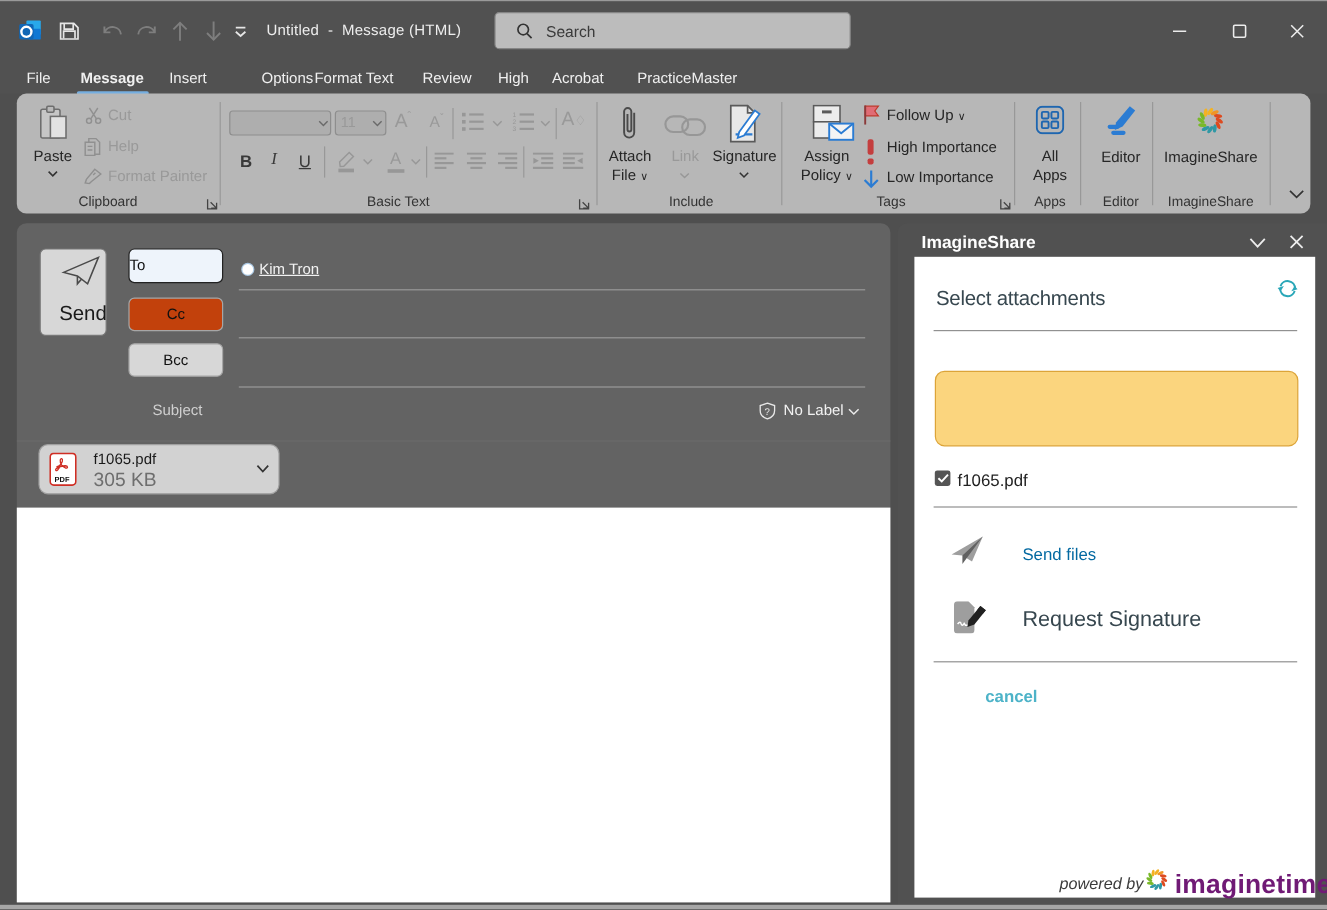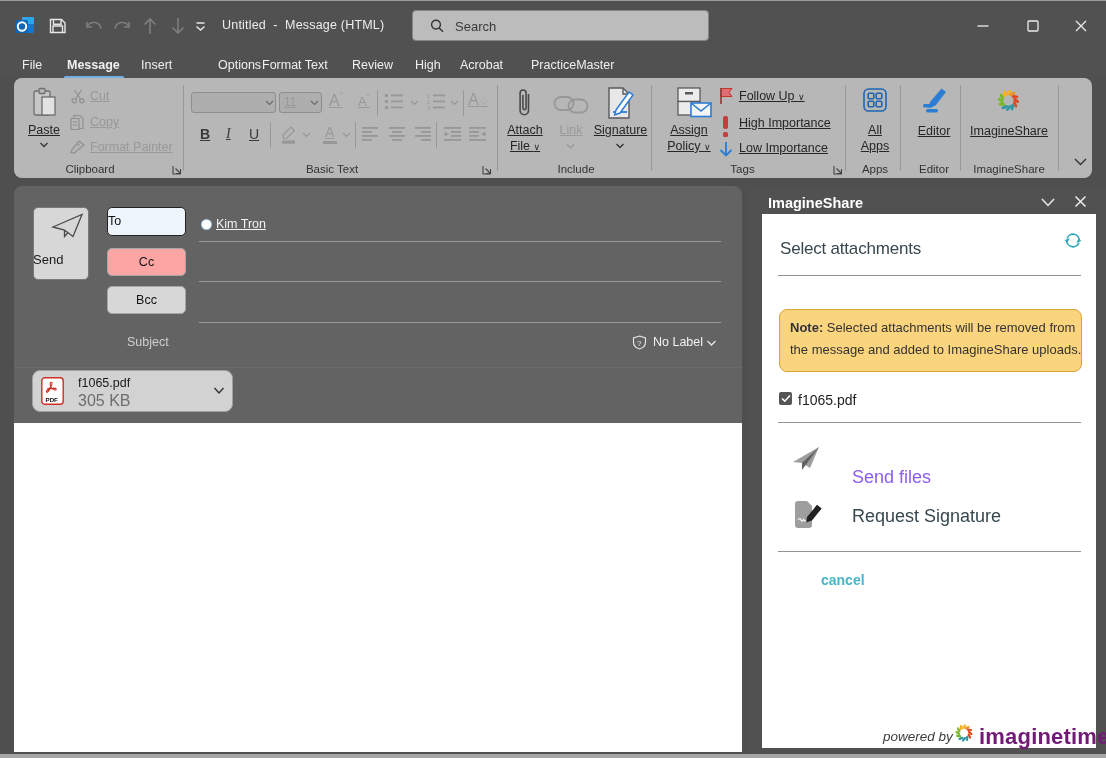--- a/index.html
+++ b/index.html
@@ -9,21 +9,21 @@
 
 #titlebar { left:0; top:0; width:1106px; height:50px; background:#515151; border-top:1px solid #9a9a9a; }
 #menubar { left:0; top:50px; width:1106px; height:28px; background:#515151; }
 .menuitem { position:absolute; top:8px; color:#f0f0f0; font-size:12.5px; }
 
 #ribbon { left:14px; top:78px; width:1078px; height:100px; background:#b7b7b7; border-radius:8px; }
 .rgrid { position:absolute; border-right:1px solid #989898; height:86px; top:7px; }
 .rlabel { position:absolute; top:85px; font-size:11.5px; color:#333; text-align:center; }
 .dis { color:#999999; }
 .ena { color:#262626; }
-.rtxt { position:absolute; font-size:12.5px;text-decoration:underline; }
+.rtxt { position:absolute; font-size:12.5px; }
 
 #pane { left:14px; top:186px; width:728px; height:566px; background:#636363; border-radius:8px 8px 0 0; }
 #body-white { left:14px; top:423px; width:728px; height:329px; background:#fff; }
 .fline { position:absolute; left:185px; width:522px; height:1px; background:#9a9a9a; }
 
 #rpanel-frame { left:748px; top:186px; width:358px; height:568px; background:#515151; border-radius:8px 0 0 0; }
 #rpanel { left:762px; top:214px; width:334px; height:534px; background:#ffffff; }
 .pdivider { position:absolute; left:16px; width:303px; height:1px; background:#919191; }
 #bottomstrip { left:0; top:754px; width:1106px; height:4px; background:#a6a6a6; }
 </style>
@@ -134,21 +134,21 @@
       <circle cx="10.8" cy="11.7" r="2.1"></circle>
     <path d="M4.6 10 L10.5 1 M9.4 10 L3.5 1"></path>
   </svg>
   <div class="rtxt dis" style="left:76px;top:11px;">Cut</div>
 
   <svg class="abs" style="left:55px;top:36px" width="16" height="17" viewBox="0 0 16 17" fill="none" stroke="#909090" stroke-width="1.2">
     <path d="M2 4.5 v11 h8 v-11 z"></path>
     <path d="M5 4.5 v-3 h6 l3 3 v10 h-4"></path>
     <path d="M4 8 h4 M4 11 h4"></path>
   </svg>
-  <div class="rtxt dis" style="left:76px;top:37px;">Copy</div>
+  <div class="rtxt dis" style="left:76px;top:37px;">Help</div>
 
   <svg class="abs" style="left:55px;top:61px" width="17" height="15" viewBox="0 0 17 15" fill="none" stroke="#909090" stroke-width="1.2">
     <path d="M10 2 L15 6 L7 12.5 L5.5 14 L2 13.5 L3 10.5 z"></path>
     <path d="M10.5 5 l-1.8 1.8"></path>
   </svg>
   <div class="rtxt dis" style="left:76px;top:62px;">Format Painter</div>
   <div class="rlabel" style="left:36px;width:80px;">Clipboard</div>
   <svg class="abs" style="left:158px;top:87px" width="10" height="10" viewBox="0 0 10 10" fill="none" stroke="#444" stroke-width="1.1">
     <path d="M1 1 v8 h8 M8.5 4 v4.5 h-4.5 M3.5 3.5 L8 8"></path>
   </svg>
@@ -331,24 +331,24 @@
   <svg class="abs" style="left:1059px;top:79px" width="15" height="10" viewBox="0 0 15 10" fill="none" stroke="#333" stroke-width="1.4">
       <path d="M2 2 L7.5 7.5 L13 2"></path>
     </svg>
 </div>
 <div class="abs" id="pane">
 
   <div class="abs" style="left:19px;top:21px;width:56px;height:73px;background:#d7d7d7;border:1px solid #787878;border-radius:5px;"></div>
   <svg class="abs" style="left:37px;top:26px" width="35" height="31" viewBox="0 0 35 31" fill="none" stroke="#4a4a4a" stroke-width="1.3">
     <path d="M2 15 L31 2.5 L22 24.5 L13.5 18 z M13.5 18 L13.5 24.5 L17 20.5"></path>
   </svg>
-  <div class="abs" style="left:19px;top:66px;width:56px;text-align:left;font-size:13px;color:#1a1a1a;">Send</div>
+  <div class="abs" style="left:19px;top:66px;width:56px;text-align:right;font-size:17px;color:#1a1a1a;">Send</div>
 
   <div class="abs" style="left:93px;top:21px;width:79px;height:29px;background:#eef4fb;border:1.5px solid #222;border-radius:5px;text-align:left;line-height:26px;font-size:12.5px;color:#111;">To</div>
-  <div class="abs" style="left:93px;top:62px;width:79px;height:28px;background:#fca5a5;border:1px solid #a6a6a6;border-radius:5px;text-align:center;line-height:26px;font-size:12.5px;color:#111;">Cc</div>
+  <div class="abs" style="left:93px;top:62px;width:79px;height:28px;background:#c2410c;border:1px solid #a6a6a6;border-radius:5px;text-align:center;line-height:26px;font-size:12.5px;color:#111;">Cc</div>
   <div class="abs" style="left:93px;top:100px;width:79px;height:28px;background:#d7d7d7;border:1px solid #a6a6a6;border-radius:5px;text-align:center;line-height:26px;font-size:12.5px;color:#111;">Bcc</div>
 
   <div class="abs" style="left:188px;top:34px;width:9px;height:9px;border-radius:50%;background:#fff;box-shadow:0 0 0 1px #a9c7e2;"></div>
   <div class="abs" style="left:202px;top:31px;color:#f2f2f2;font-size:12.5px;text-decoration:underline;">Kim Tron</div>
   <div class="fline" style="top:55px;"></div>
   <div class="fline" style="top:95px;"></div>
   <div class="fline" style="top:136px;"></div>
 
   <div class="abs" style="left:113px;top:149px;color:#cfcfcf;font-size:12.5px;">Subject</div>
   <svg class="abs" style="left:618px;top:149px" width="15" height="15" viewBox="0 0 15 15" fill="none" stroke="#e8e8e8" stroke-width="1.1">
@@ -390,34 +390,33 @@
     <g fill="none" stroke="#2aa7b8" stroke-width="1.7">
       <path d="M15.2 8.5 a6.2 6.2 0 0 0 -12.1 -2"></path>
       <path d="M2.8 8.5 a6.2 6.2 0 0 0 12.1 2"></path>
     </g>
     <path d="M0.7 7.9 l5.2 -1.6 -2.8 4.4 z" fill="#2aa7b8"></path>
     <path d="M17.3 9.1 l-5.2 1.6 2.8 -4.4 z" fill="#2aa7b8"></path>
   </svg>
   <div class="pdivider" style="top:61px;"></div>
 
   <div class="abs" style="left:17px;top:95px;width:303px;height:63px;background:#fbd57e;border:1.5px solid #dca438;border-radius:8px;"></div>
-  <div class="abs" style="left:28px;top:103px;width:295px;font-size:13px;color:#333;line-height:22px;white-space:nowrap;"><b>Note:</b> Selected attachments will be removed from<br>the message and added to ImagineShare uploads.</div>
 
   <div class="abs" style="left:17px;top:178px;width:13px;height:13px;background:#555;border-radius:2px;"></div>
   <svg class="abs" style="left:19px;top:180px" width="10" height="9" viewBox="0 0 10 9" fill="none" stroke="#fff" stroke-width="1.6">
       <path d="M1 4.5 L3.8 7.2 L9 1.5"></path>
     </svg>
   <div class="abs" style="left:36px;top:178px;font-size:14px;color:#222;">f1065.pdf</div>
   <div class="pdivider" style="top:208px;"></div>
 
   <svg class="abs" style="left:30px;top:232px" width="29" height="26" viewBox="0 0 29 26">
     <path d="M1 16 L27 1 L18 22 L10 17 z" fill="#9e9e9e"></path>
     <path d="M27 1 L10 17 L10 24 L13.5 19.2" fill="#616161"></path>
   </svg>
-  <div class="abs" style="left:90px;top:253px;font-size:18px;color:#8b5cf6;">Send files</div>
+  <div class="abs" style="left:90px;top:240px;font-size:14px;color:#0369a1;">Send files</div>
 
   <svg class="abs" style="left:31px;top:287px" width="30" height="27" viewBox="0 0 30 27">
     <path d="M2 3 a3 3 0 0 1 3 -3 h9 l5 5 v19 a3 3 0 0 1 -3 3 h-11 a3 3 0 0 1 -3 -3 z" fill="#9e9e9e"></path>
     <path d="M5 19 c1.5 -2 2.5 -2 3 0 c0.5 1.5 1.5 1.5 2.5 -0.5 l1 1.5 h2" fill="none" stroke="#fff" stroke-width="1.2"></path>
     <path d="M14 16 L24 4 L28.5 7.5 L19 19.5 l-5.8 2 z" fill="#212121"></path>
     <path d="M24 4 L28.5 7.5 L26 10.5 L21.5 7 z" fill="#212121"></path>
   </svg>
   <div class="abs" style="left:90px;top:292px;font-size:18px;color:#37474f;">Request Signature</div>
   <div class="pdivider" style="top:337px;"></div>
   <div class="abs" style="left:59px;top:358px;font-size:14px;font-weight:bold;color:#4db3c8;">cancel</div>

